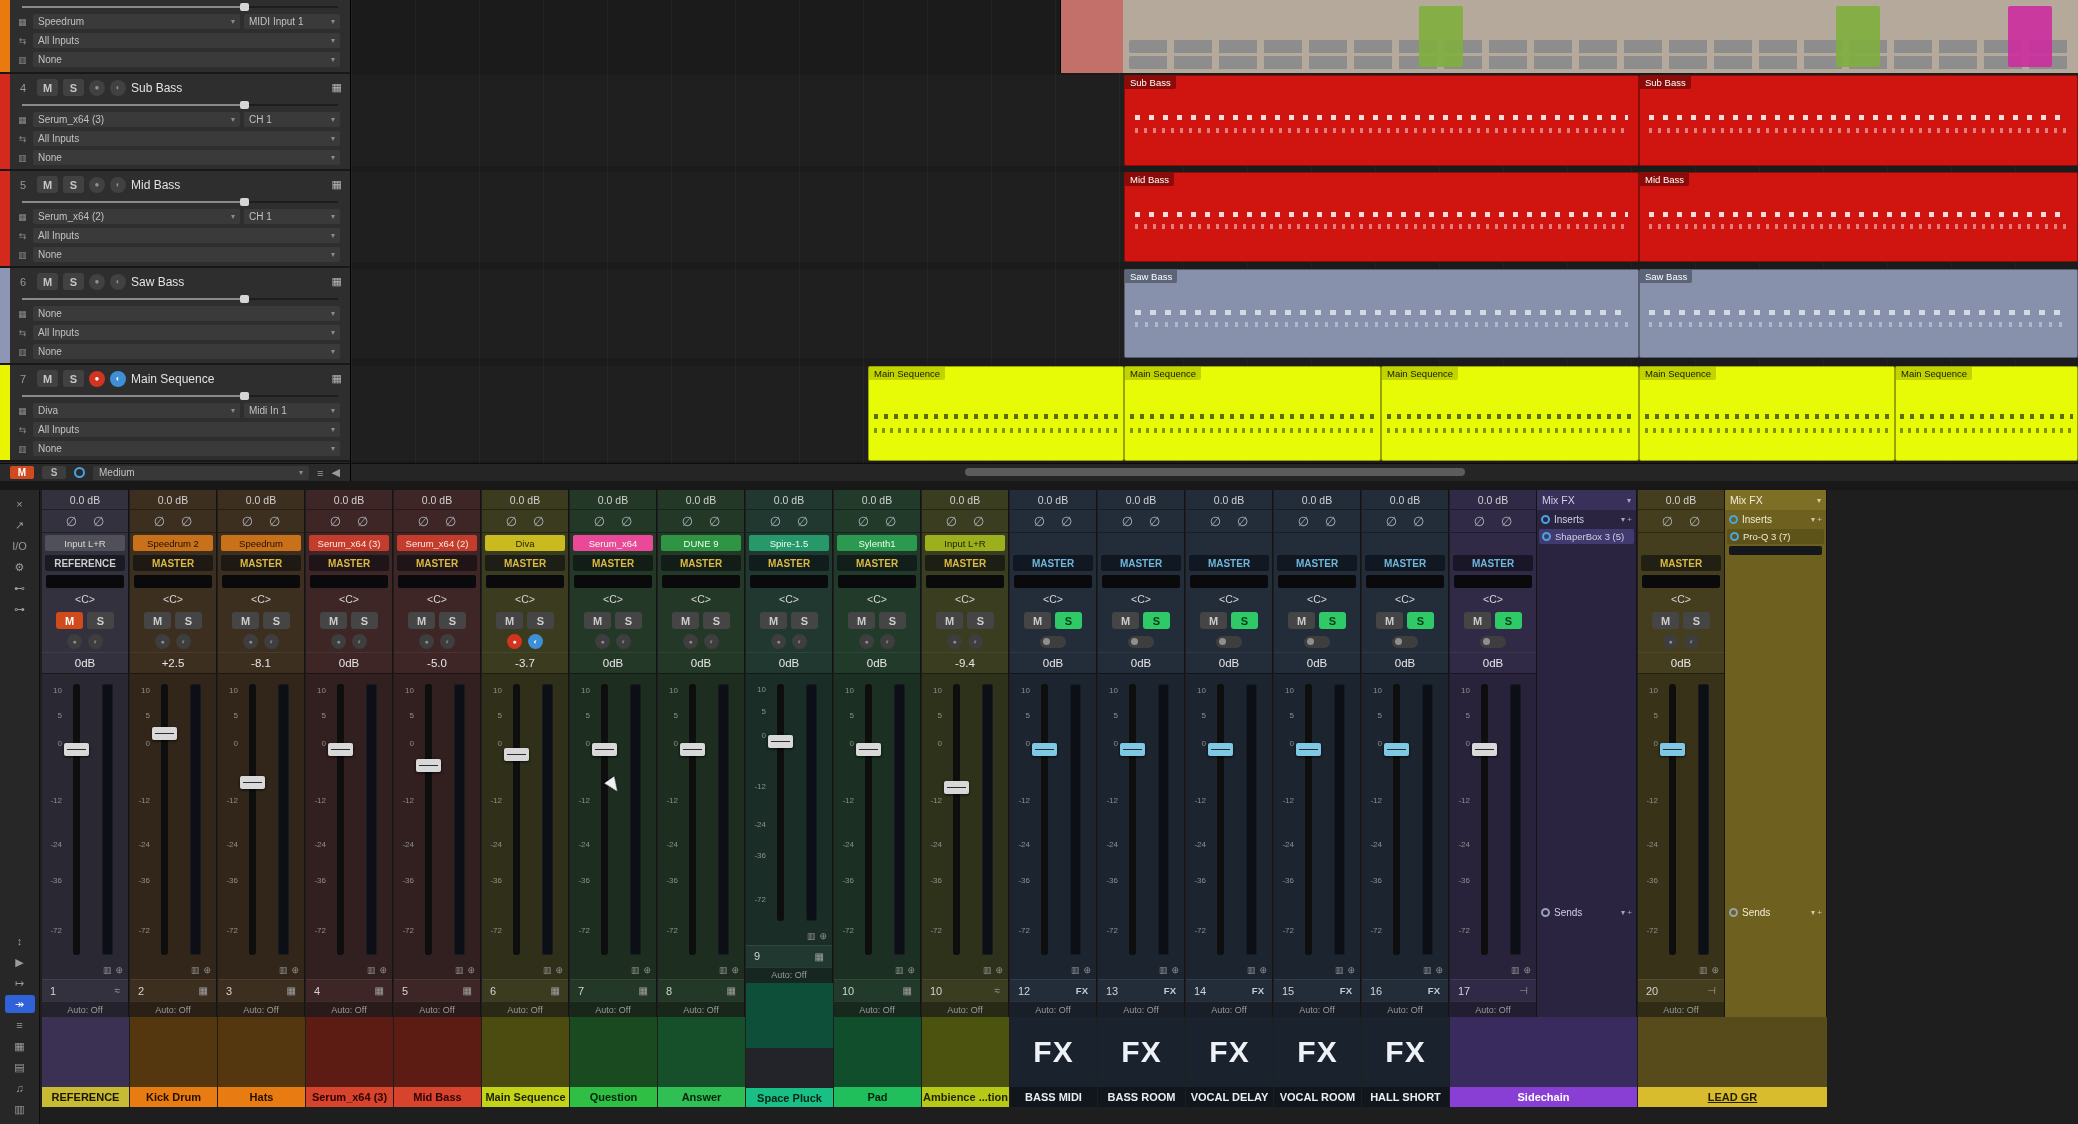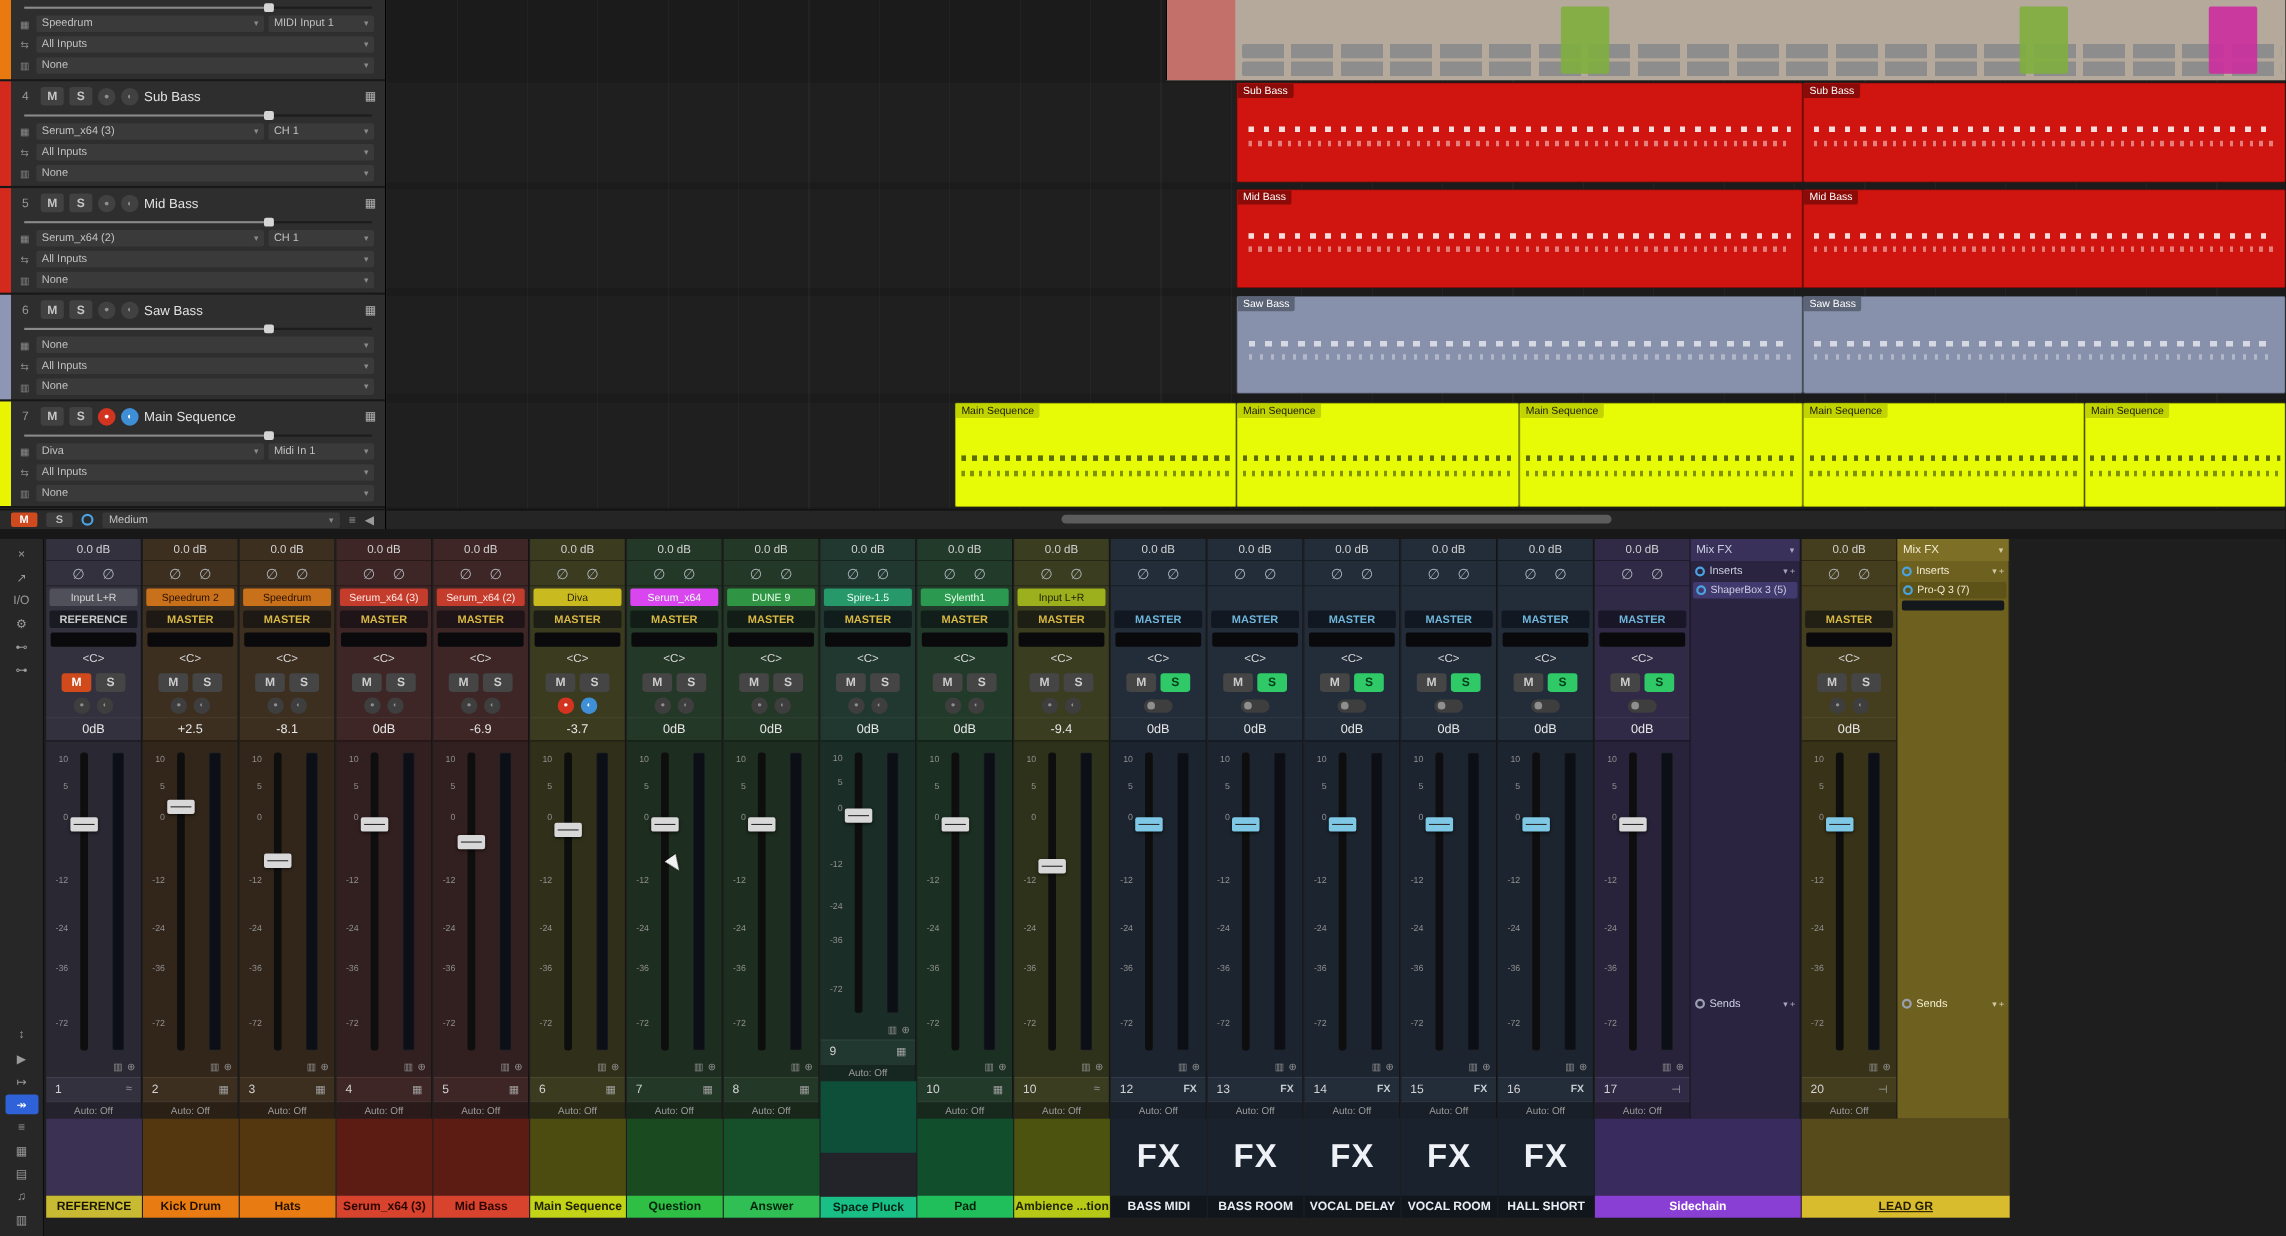--- a/index.html
+++ b/index.html
@@ -666,21 +666,21 @@
               <div class="blackbar"></div>
               <div class="sec sec-pan">&lt;C&gt;</div>
               <div class="sec sec-ms">
                 <div class="ms">M</div>
                 <div class="ms">S</div>
               </div>
               <div class="sec sec-rm">
                 <div class="rm">●</div>
                 <div class="rm">◐</div>
               </div>
-              <div class="sec sec-vol">-6.9</div>
+              <div class="sec sec-vol">-5.0</div>
               <div class="sec-fader">
                 <div class="fscale">
                   <span style="top: 3%;">10</span>
                   <span style="top: 12%;">5</span>
                   <span style="top: 22%;">0</span>
                   <span style="top: 43%;">-12</span>
                   <span style="top: 59%;">-24</span>
                   <span style="top: 72%;">-36</span>
                   <span style="top: 90%;">-72</span>
                 </div>
@@ -759,21 +759,21 @@
         </div>
         <div class="chan" style="width: 87px;">
           <div class="chan-top">
             <div class="chan-main" style="background: rgb(36, 56, 39);">
               <div class="sec sec-gain">0.0 dB</div>
               <div class="sec sec-null">
                 <span>∅</span>
                 <span>∅</span>
               </div>
               <div class="sec sec-dev">
-                <div class="devbtn" style="background: #d946ef; color: rgb(234, 255, 238);">Serum_x64</div>
+                <div class="devbtn" style="background: #ec4899; color: rgb(234, 255, 238);">Serum_x64</div>
               </div>
               <div class="sec sec-out">
                 <div class="outbtn" style="color: rgb(217, 185, 68);">MASTER</div>
               </div>
               <div class="blackbar"></div>
               <div class="sec sec-pan">&lt;C&gt;</div>
               <div class="sec sec-ms">
                 <div class="ms">M</div>
                 <div class="ms">S</div>
               </div>

